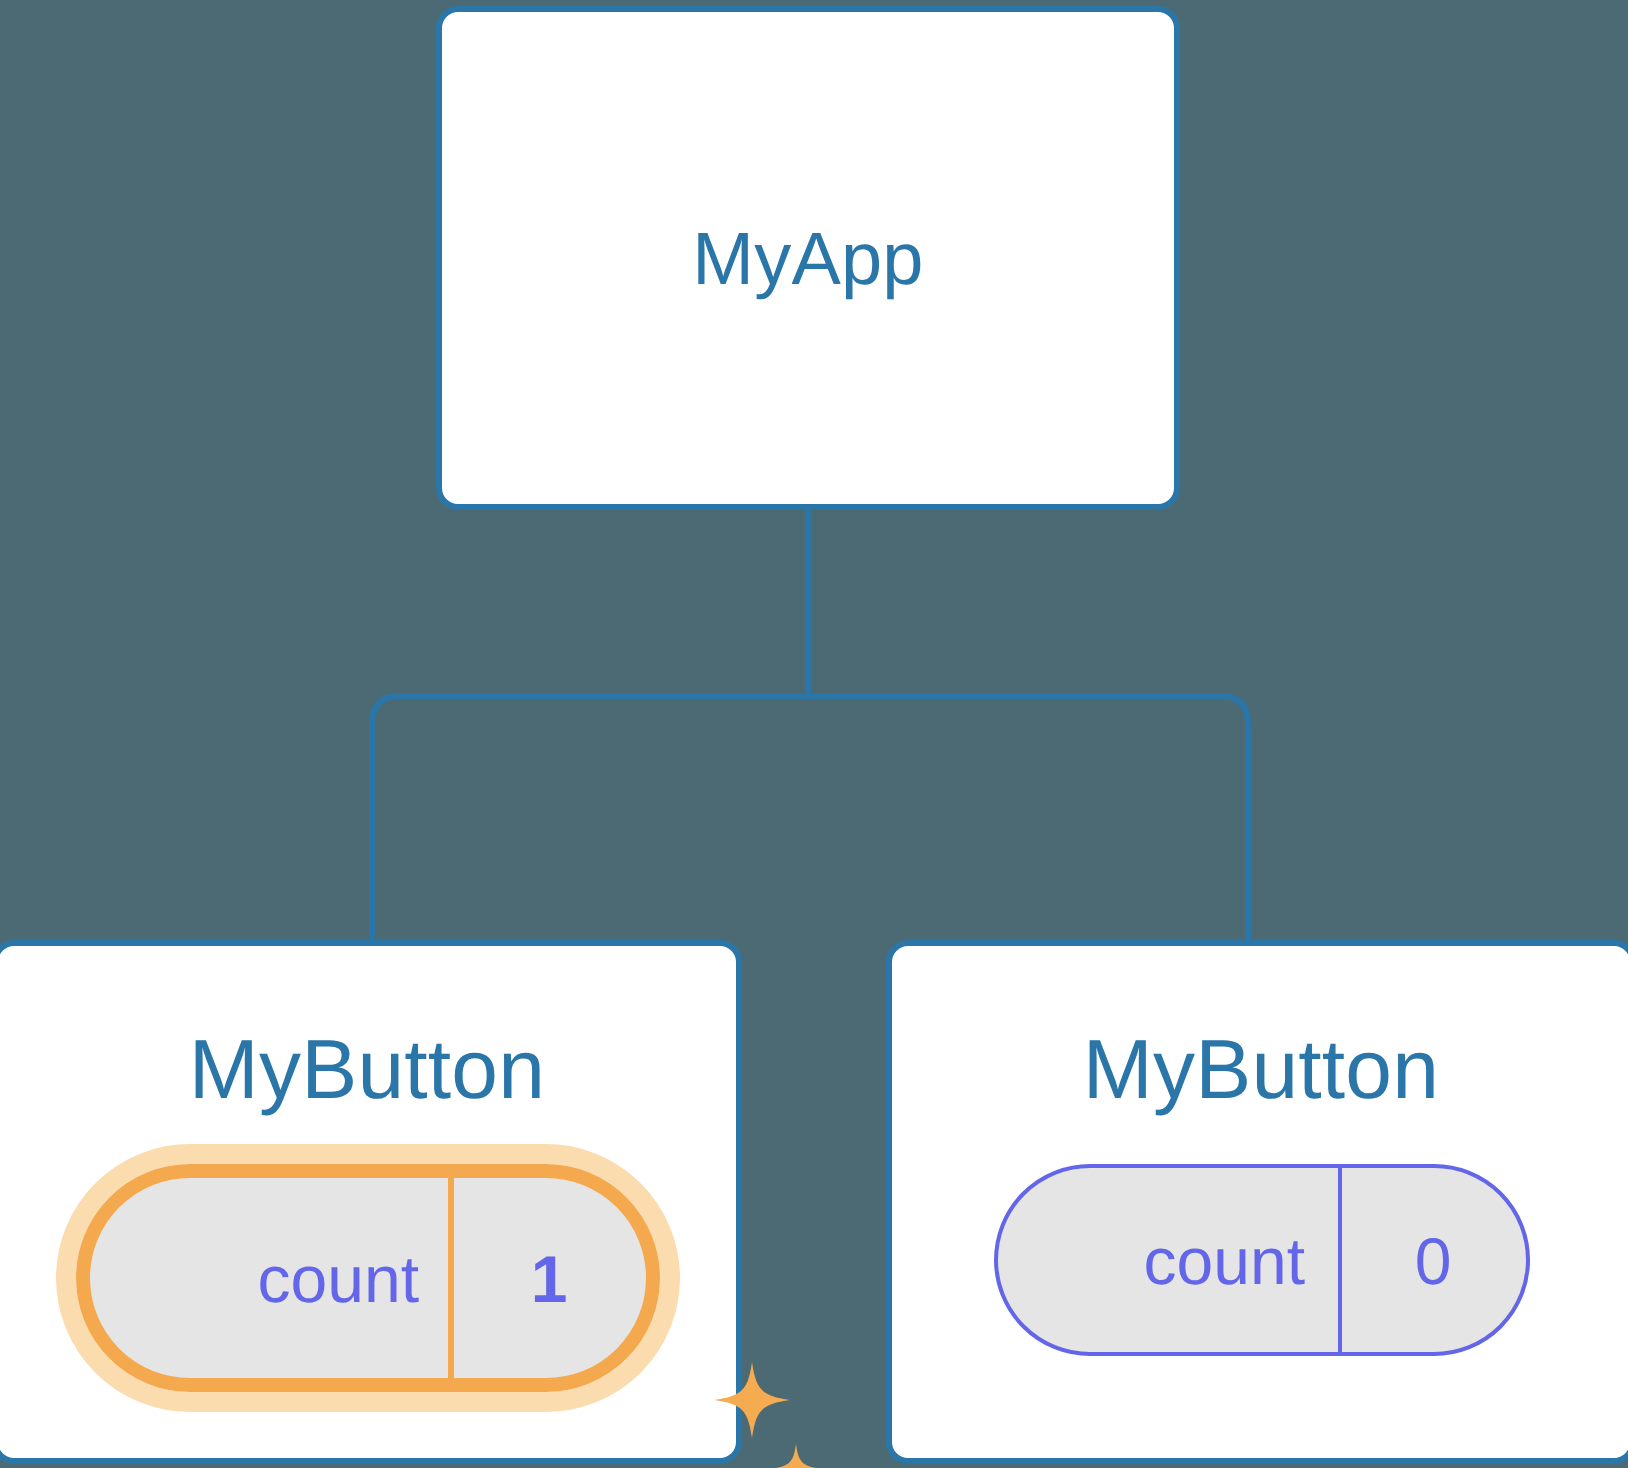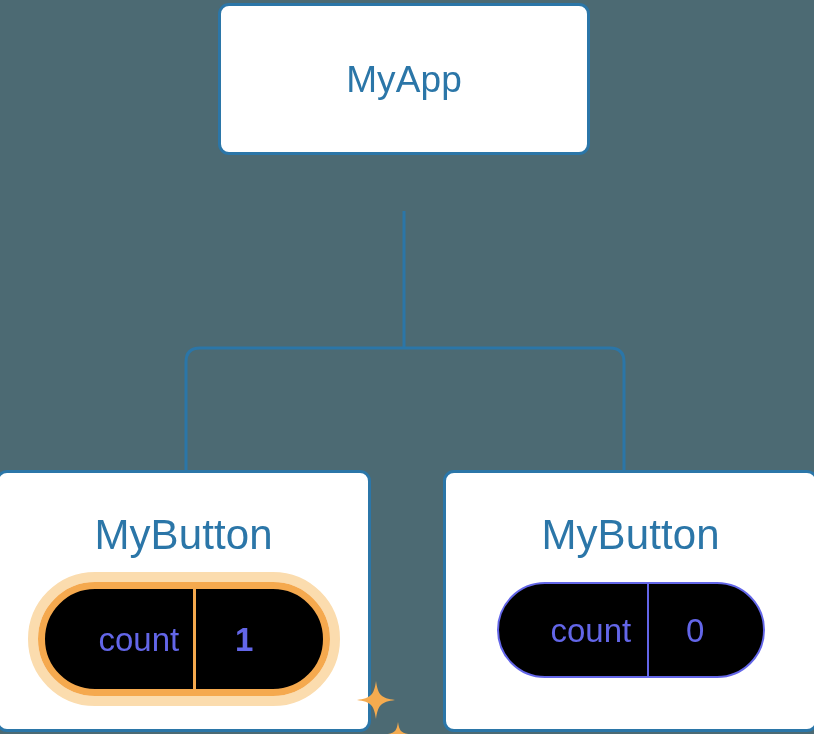--- a/index.html
+++ b/index.html
@@ -42,21 +42,21 @@
     border-radius: 11px;
     display: flex;
     flex-direction: column;
     align-items: center;
   }
 
   .node-root {
     left: 218px;
     top: 3px;
     width: 372px;
-    height: 152px;
+    height: 252px;
     justify-content: center;
   }
 
   .node-child-left {
     left: -4px;
     top: 470px;
     width: 375px;
     height: 262px;
     padding-top: 41px;
   }
@@ -90,22 +90,23 @@
     display: flex;
     align-items: center;
     justify-content: center;
   }
 
   .pill {
     position: relative;
     display: flex;
     align-items: stretch;
     border-radius: 999px;
-    background: #000000;
+    background: #e5e5e5;
     z-index: 2;
+    justify-content: flex-end;
   }
 
   
   .pill-idle {
     border: 2px solid #6366e8;
     height: 96px;
     width: 268px;
   }
 
   

